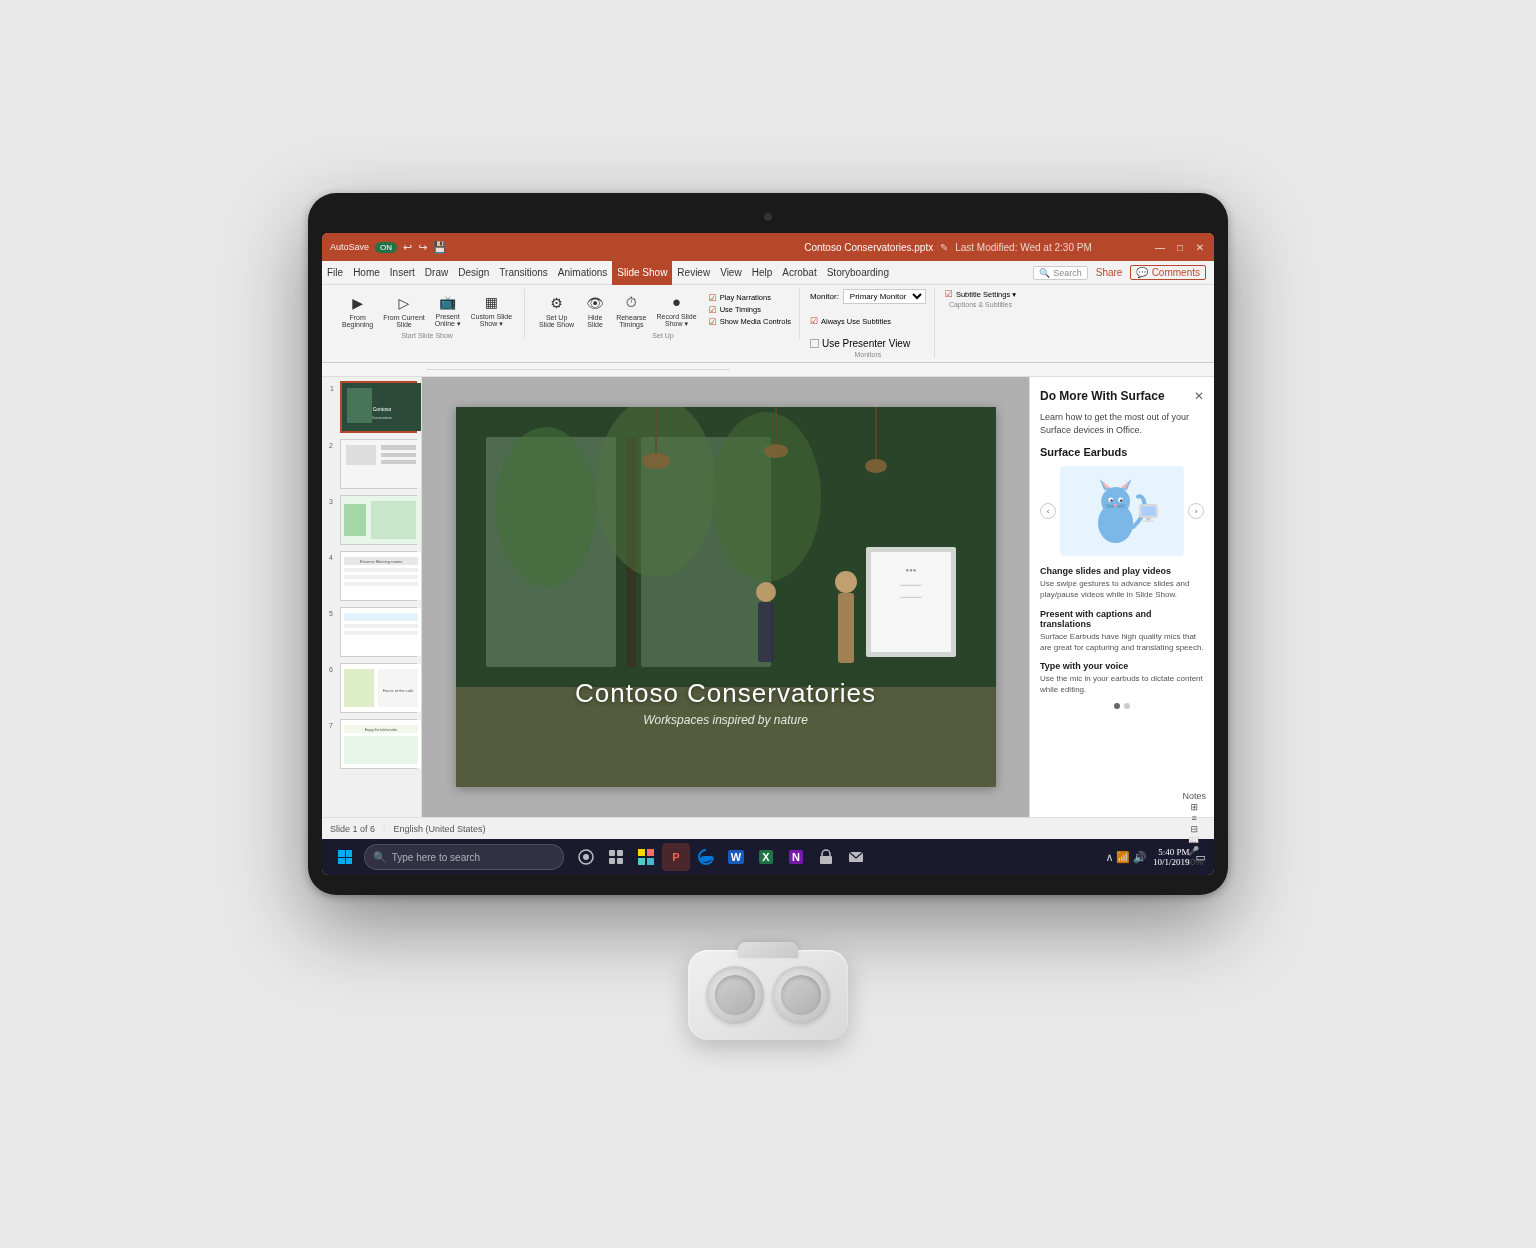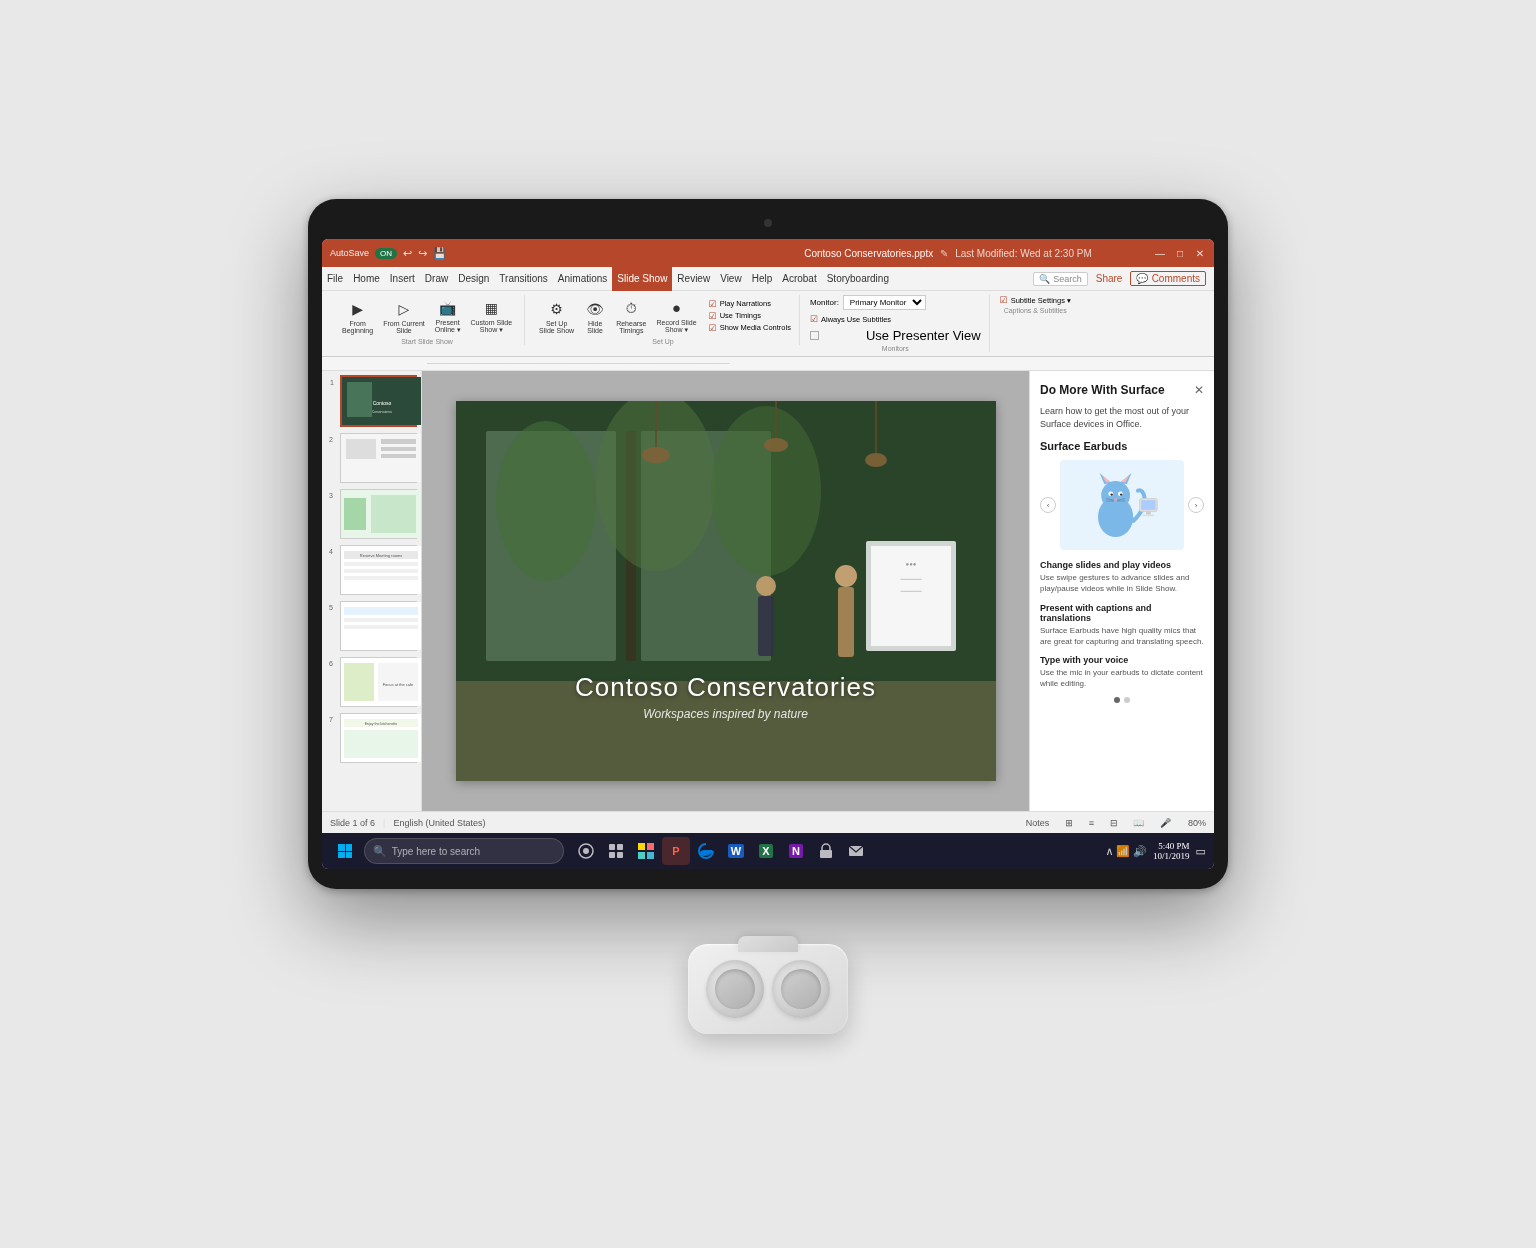--- a/index.html
+++ b/index.html
@@ -400,21 +400,22 @@
       align-items: center;
       padding: 0 8px;
       font-size: 9px;
       color: #555;
       border-top: 1px solid #ddd;
     }
     .status-bar-right {
       margin-left: auto;
       display: flex;
       align-items: center;
-      gap: 16px;
+      gap: 1px;
+      flex-direction: column;
     }
     .zoom-text { font-size: 9px; color: #555; }
     
     .taskbar {
       background: #1a1a2e;
       height: 36px;
       display: flex;
       align-items: center;
       padding: 0 8px;
       gap: 4px;
@@ -662,34 +663,34 @@
                   <div class="ribbon-checkbox">
                     <span style="color:#b7472a;font-size:9px;">☑</span>
                     <span style="font-size:7.5px;">Show Media Controls</span>
                   </div>
                 </div>
               </div>
               <div class="ribbon-group-label">Set Up</div>
             </div>
 
             <div class="ribbon-group">
-              <div class="ribbon-group-items" style="flex-direction:column;align-items:flex-start;gap:4px;">
+              <div class="ribbon-group-items" style="flex-direction:column;align-items:flex-start;gap:12px;">
                 <div style="display:flex;align-items:center;gap:4px;">
                   <span style="font-size:8px;">Monitor:</span>
                   <select style="font-size:8px;border:1px solid #ccc;padding:1px 2px;background:white;">
                     <option>Primary Monitor</option>
                   </select>
                 </div>
                 <div class="ribbon-checkbox">
                   <span style="color:#b7472a;font-size:9px;">☑</span>
                   <span style="font-size:7.5px;">Always Use Subtitles</span>
                 </div>
                 <div class="ribbon-checkbox">
                   <span style="color:transparent;border:1px solid #aaa;width:9px;height:9px;display:inline-block;"></span>
-                  <span style="font-size:13px;margin-left:44px;">Use Presenter View</span>
+                  <span style="font-size:10px;">Use Presenter View</span>
                 </div>
               </div>
               <div class="ribbon-group-label">Monitors</div>
             </div>
 
             <div class="ribbon-group">
               <div class="ribbon-group-items">
                 <div class="ribbon-checkbox">
                   <span style="color:#b7472a;font-size:9px;">☑</span>
                   <span style="font-size:7.5px;">Subtitle Settings ▾</span>

